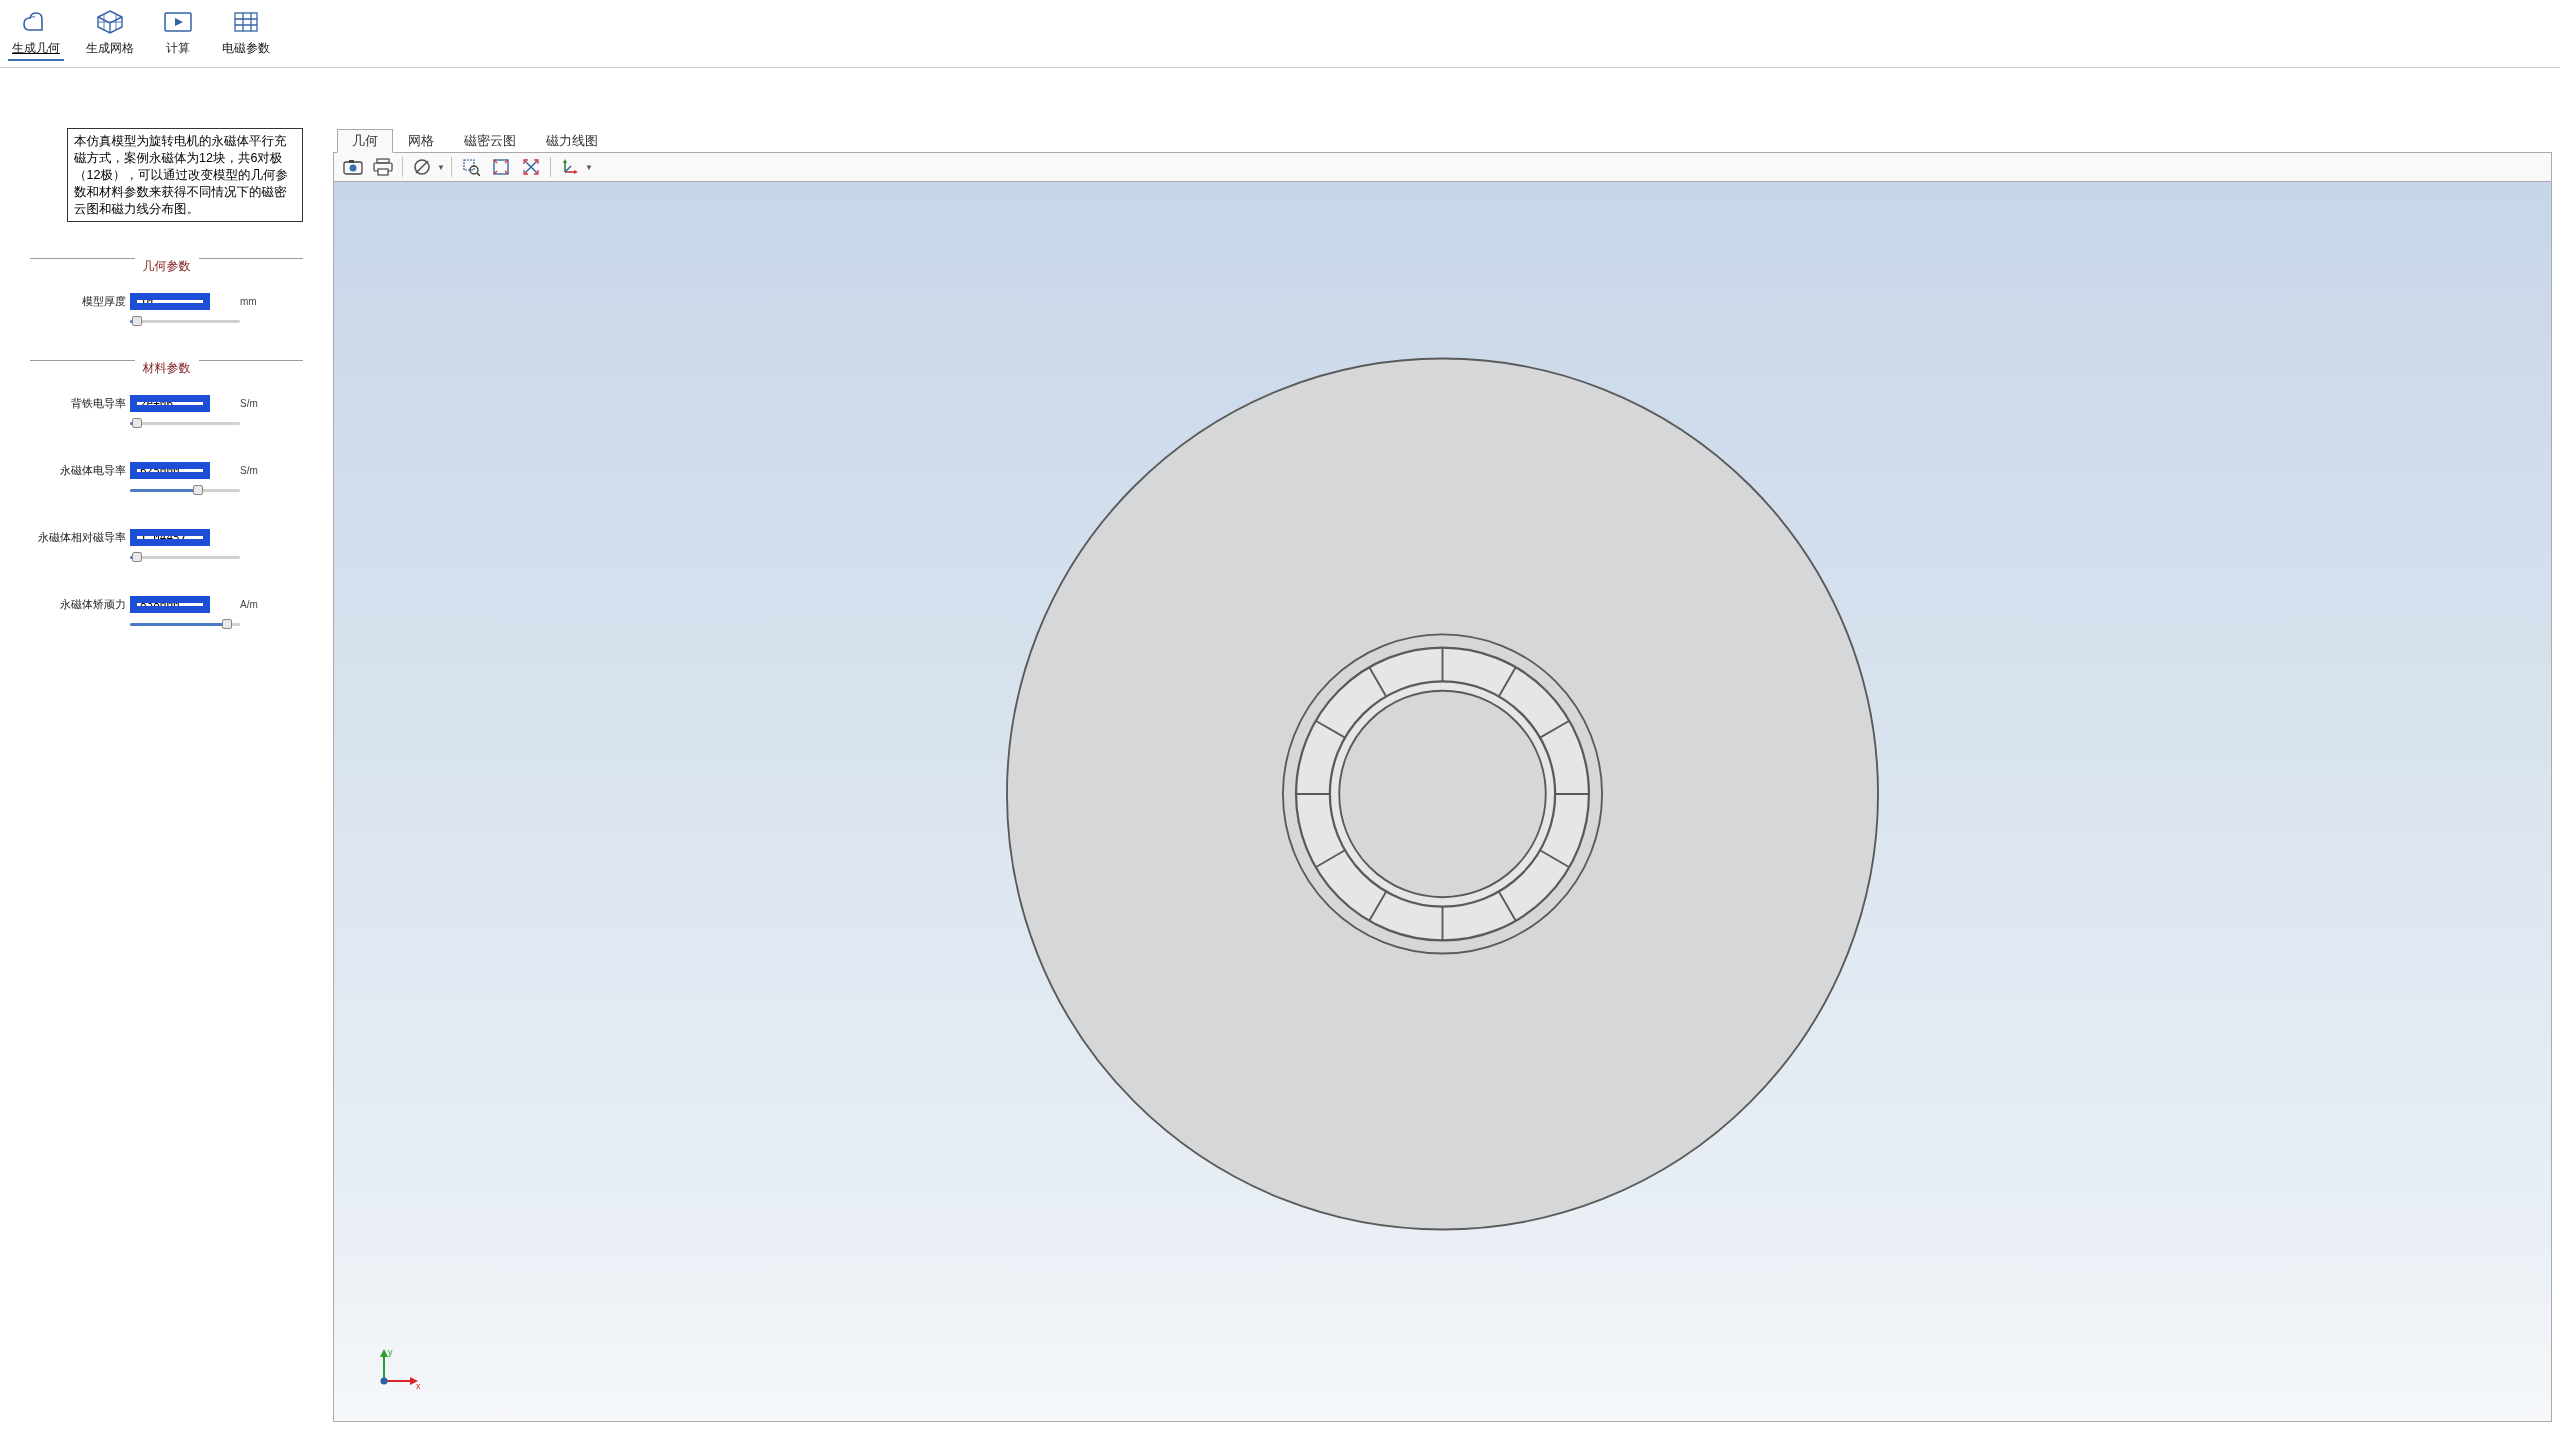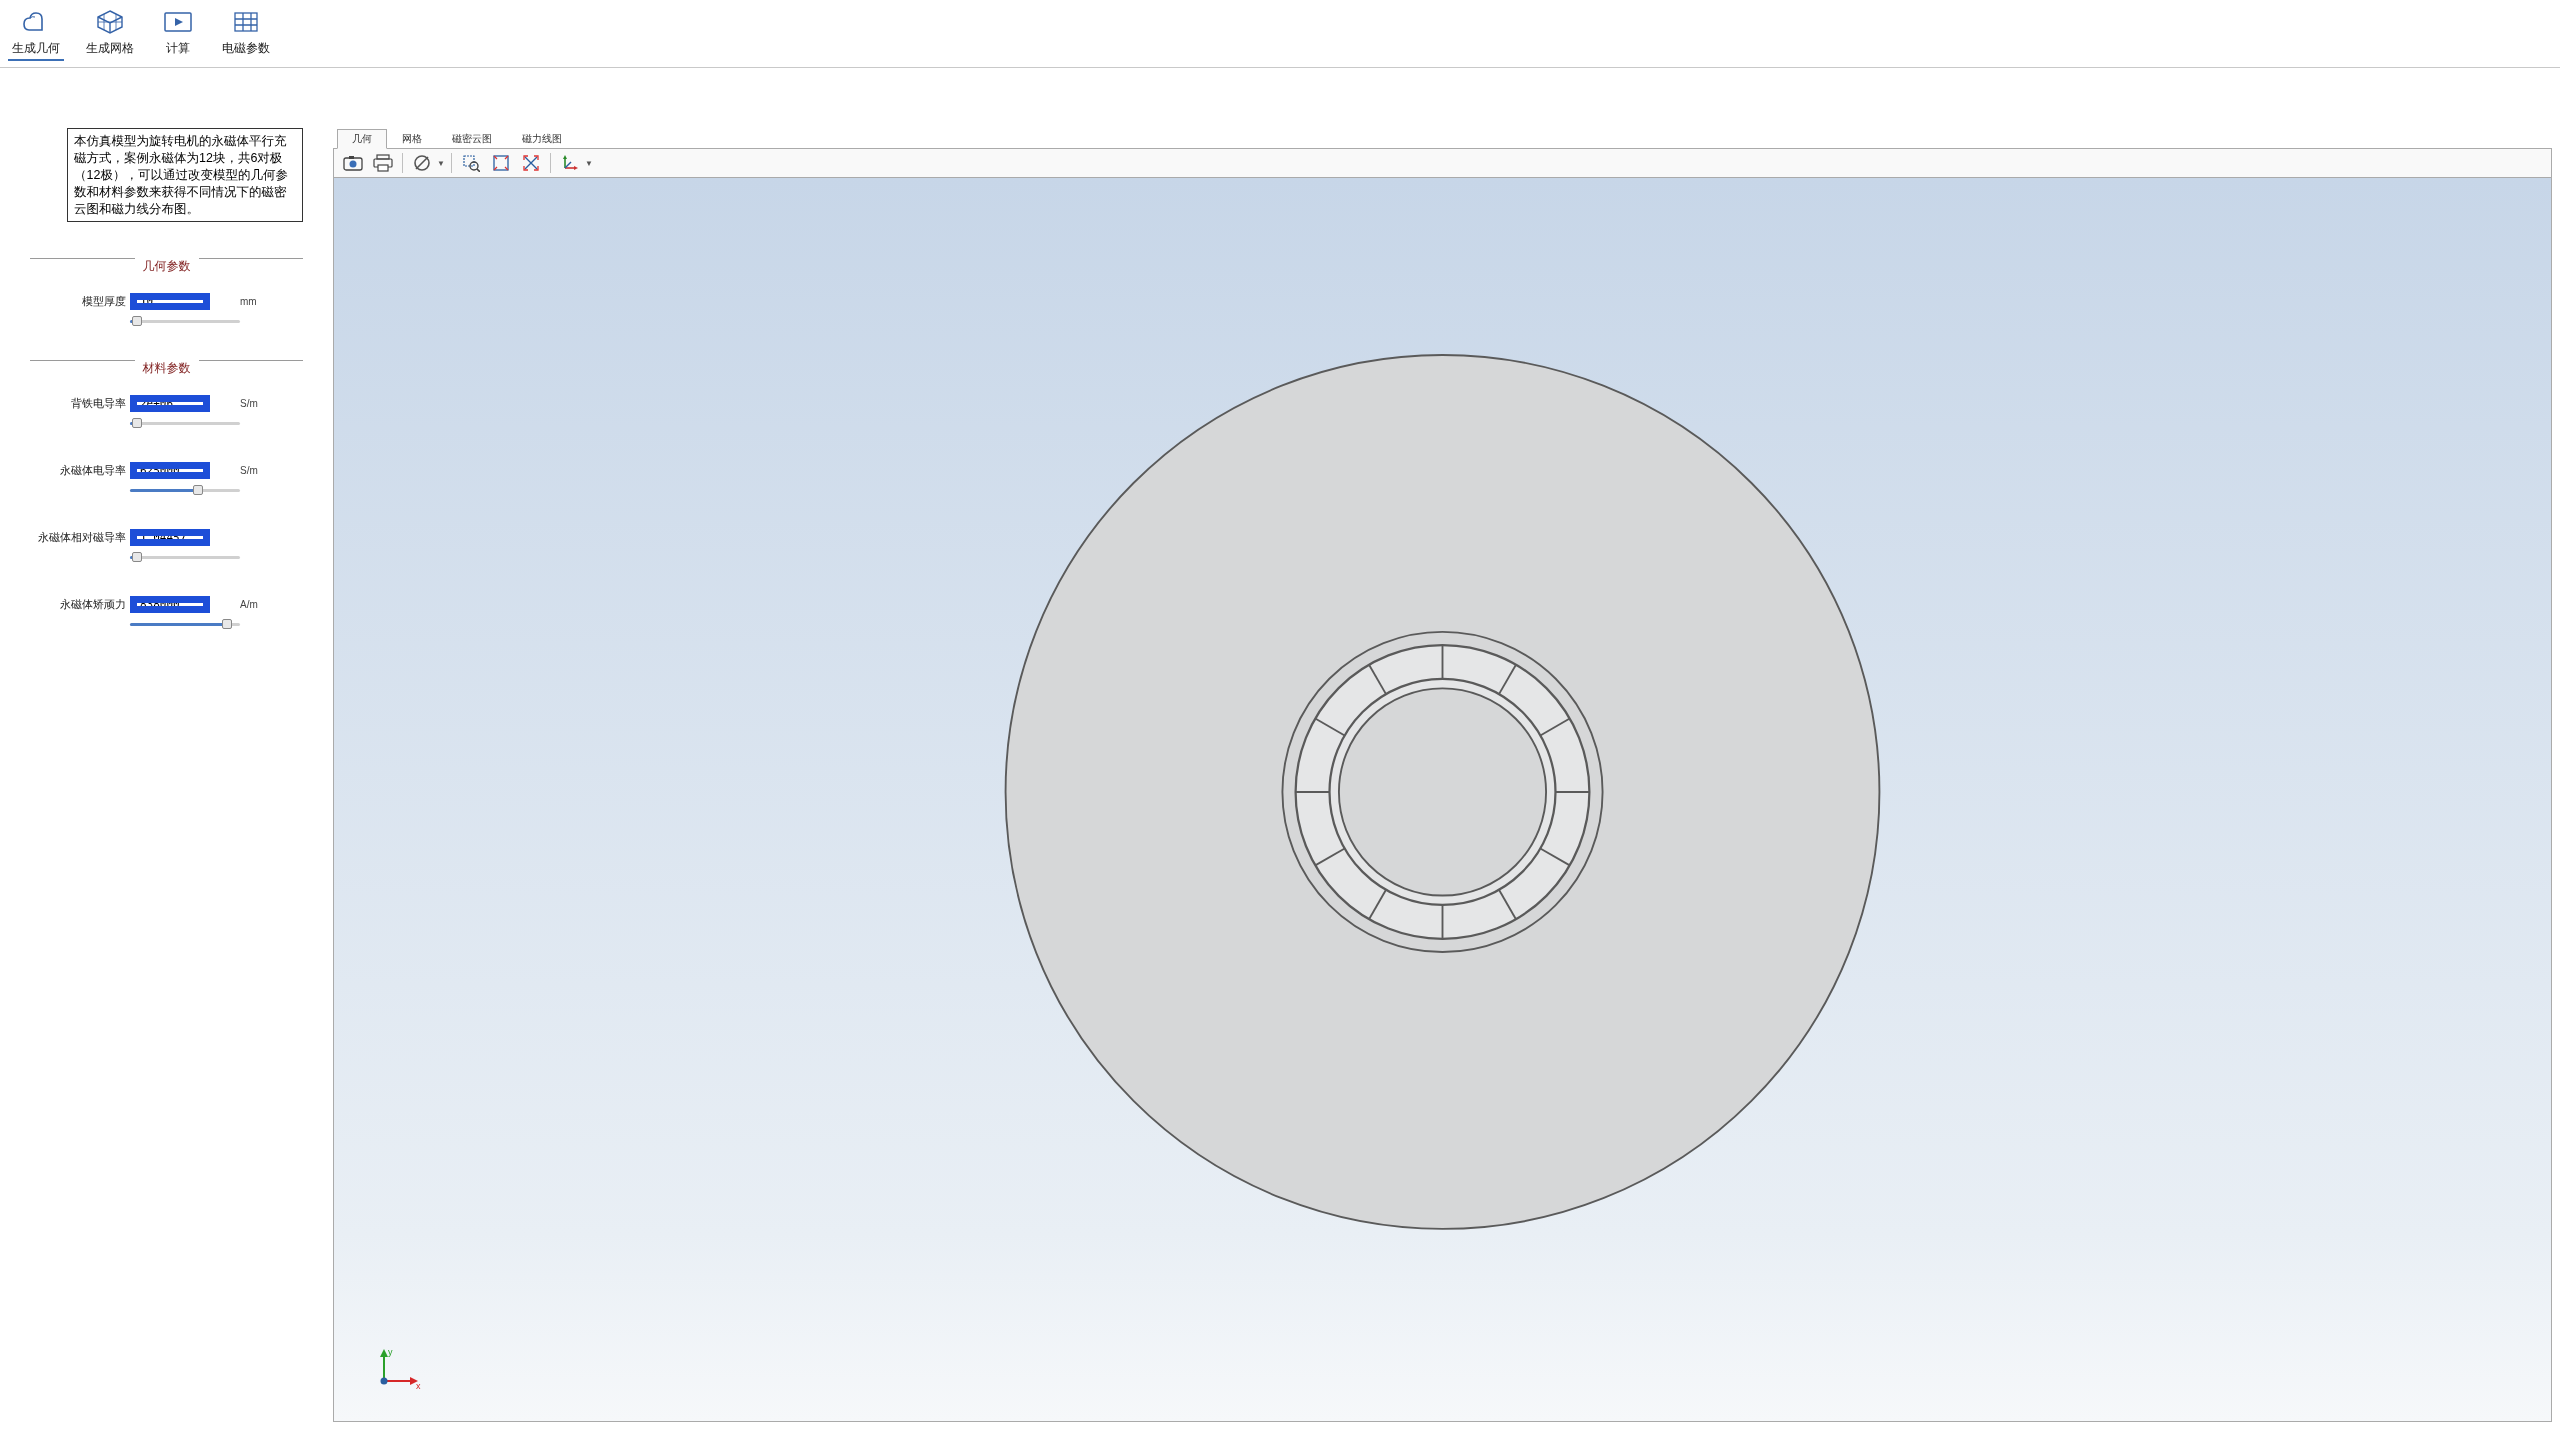--- a/index.html
+++ b/index.html
@@ -1,21 +1,21 @@
 <!DOCTYPE html>
 <html><head>
 <meta charset="utf-8">
 <style>
   * { box-sizing: border-box; margin: 0; padding: 0; }
   html, body { width: 100%; height: 100%; font-family: "Microsoft YaHei", Arial, sans-serif; font-size: 12px; background: #fff; overflow: hidden; }
   
   
   .ribbon { display: flex; align-items: flex-start; border-bottom: 1px solid #c9c9c9; padding: 6px 8px 4px; height: 68px; gap: 18px; }
   .ribbon-item { display: flex; flex-direction: column; align-items: center; cursor: pointer; padding: 2px 4px; }
-  .ribbon-item.active { border-bottom: 2px solid #3b6fb6; }
+  .ribbon-item.active { border-bottom: 2px solid #3b6fb6; text-decoration: underline; }
   .ribbon-icon { width: 36px; height: 28px; display: flex; align-items: center; justify-content: center; margin-bottom: 4px; }
   .ribbon-label { color: #1a1a1a; font-size: 12px; white-space: nowrap; }
   
   
   .body-row { display: flex; height: calc(100% - 68px); }
   .left-panel { width: 333px; flex-shrink: 0; padding: 60px 30px 20px; background: #fff; }
   .right-panel { flex: 1; padding: 60px 8px 8px 0; display: flex; flex-direction: column; }
   
   
   .desc-box { border: 1px solid #333; padding: 4px 6px; font-size: 12.5px; line-height: 1.35; margin-bottom: 36px; margin-left: 37px; }
@@ -30,21 +30,21 @@
   .param-label { width: 100px; text-align: right; font-size: 11px; color: #222; padding-right: 4px; }
   .param-input { width: 80px; border: 7px solid #1d4ed8; font-size: 11px; padding: 1px 3px; height: 17px; font-family: monospace; }
   .param-unit { width: 40px; padding-left: 30px; font-size: 10px; color: #444; }
   .param-slider-wrap { position: relative; margin: -4px 0 32px 100px; width: 110px; height: 12px; }
   .param-slider-track { position: absolute; top: 4px; left: 0; right: 0; height: 3px; background: #d0d0d0; border-radius: 2px; }
   .param-slider-fill { position: absolute; top: 4px; left: 0; height: 3px; background: #4a7bc4; border-radius: 2px; }
   .param-slider-thumb { position: absolute; top: 0; width: 10px; height: 10px; background: #e8e8e8; border: 1px solid #888; border-radius: 2px; transform: translateX(-50%); }
   
   
   .view-tabs { display: flex; gap: 0; padding-left: 4px; margin-bottom: 0; }
-  .view-tab { font-size: 10px; padding: 2px 14px 2px; border: 1px solid transparent; border-bottom: none; cursor: pointer; position: relative; top: 1px; color: #333; }
+  .view-tab { font-size: 13px; padding: 2px 14px 2px; border: 1px solid transparent; border-bottom: none; cursor: pointer; position: relative; top: 1px; color: #333; }
   .view-tab.active { border-color: #aaa; background: #f9f9f9; border-bottom: 1px solid #f9f9f9; }
   
   
   .view-bar { display: flex; align-items: center; border: 1px solid #aaa; background: #f9f9f9; height: 30px; padding: 0 6px; gap: 4px; }
   .vb-btn { width: 26px; height: 24px; display: flex; align-items: center; justify-content: center; border-radius: 2px; cursor: pointer; }
   .vb-sep { width: 1px; height: 20px; background: #c0c0c0; margin: 0 2px; }
   .vb-chev { font-size: 8px; color: #555; margin-left: -2px; }
   
   
   .canvas-wrap { flex: 1; border: 1px solid #aaa; border-top: none; background: linear-gradient(to bottom, #c7d6e8 0%, #e9eff5 85%, #f6f8fa 100%); position: relative; overflow: hidden; }

